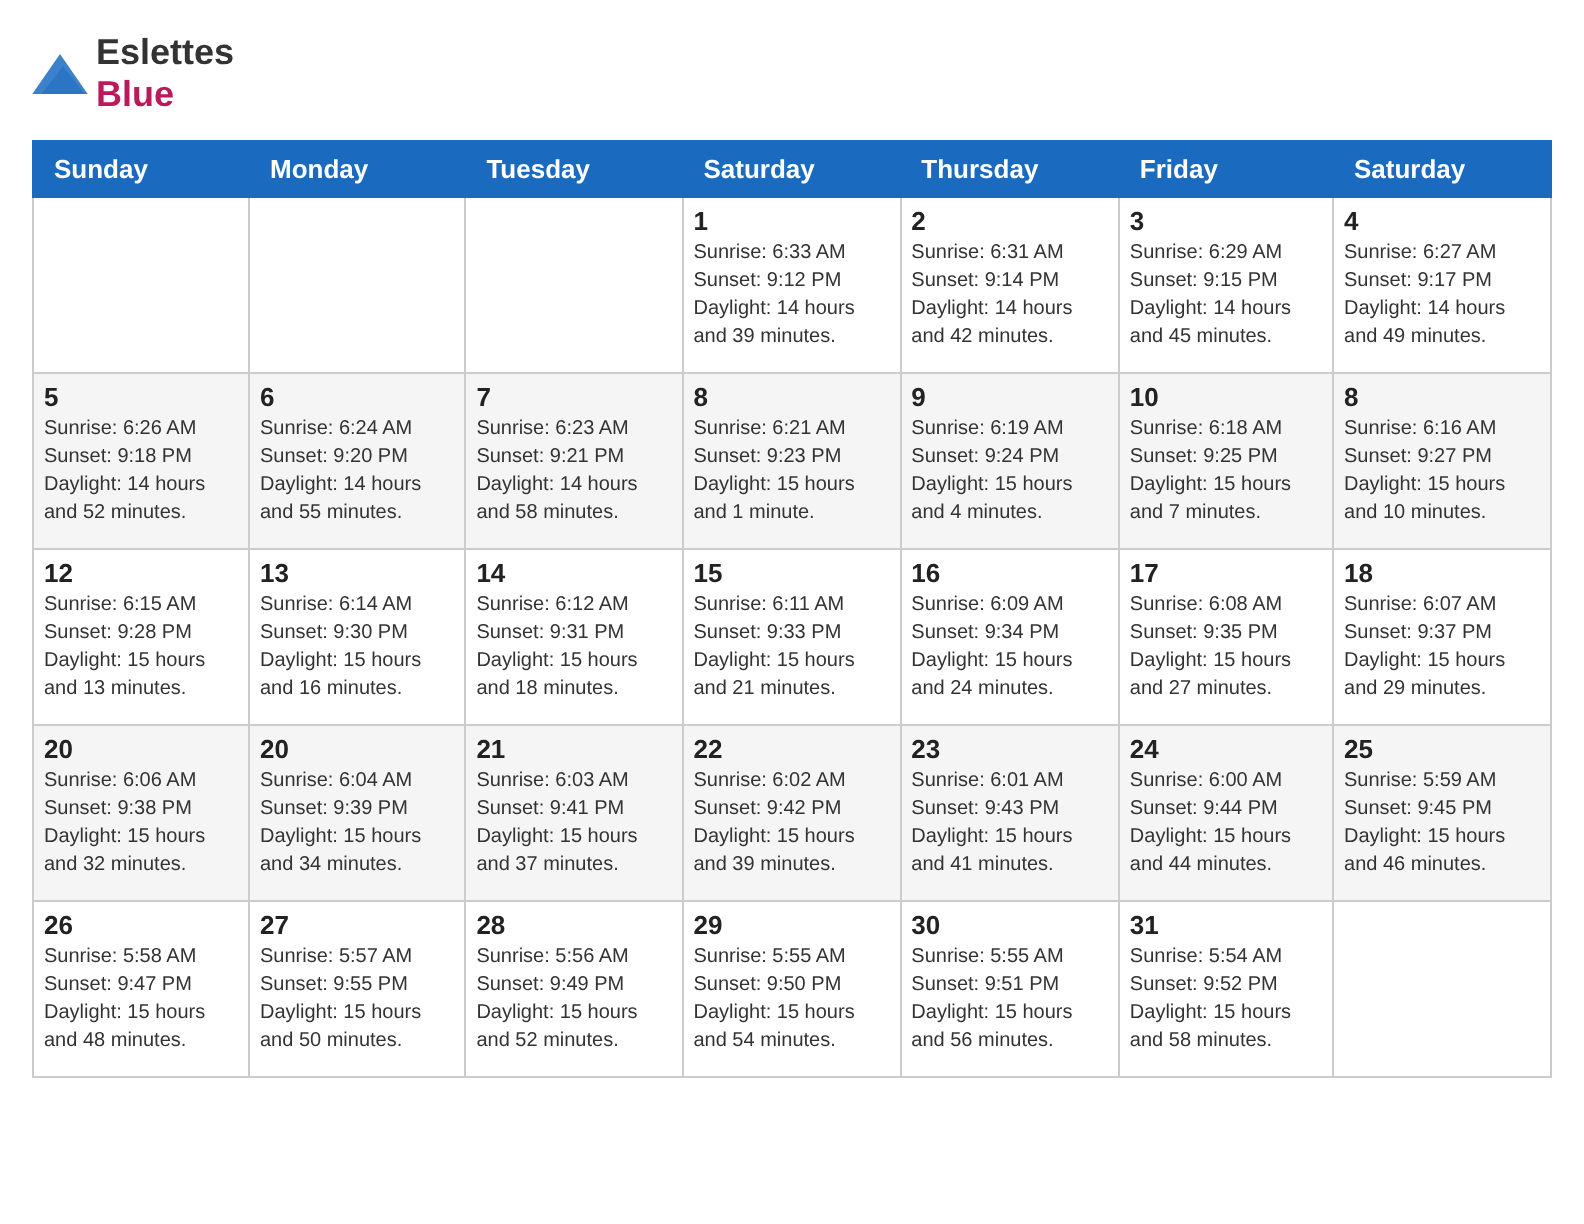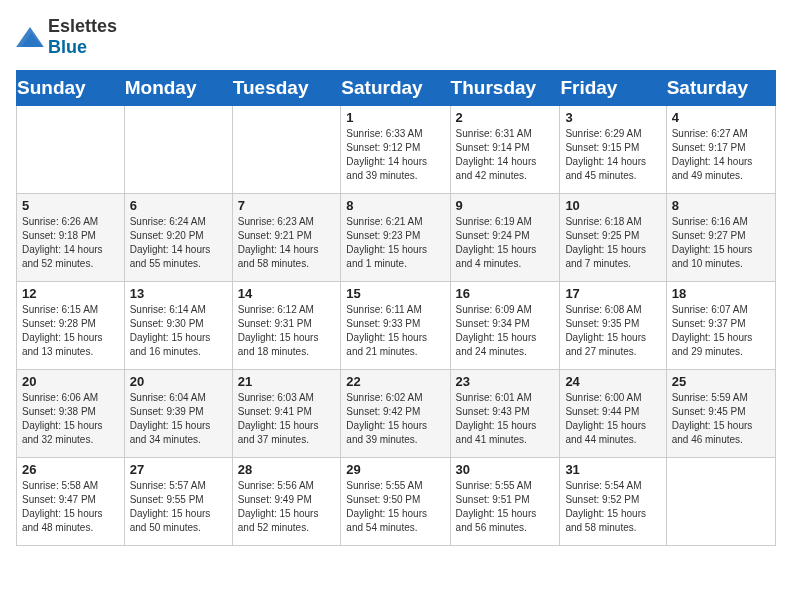--- a/index.html
+++ b/index.html
@@ -22,21 +22,21 @@
       gap: 4px;
     }
     .logo-text-general {
       font-size: 18px;
       font-weight: bold;
       color: #333;
     }
     .logo-text-blue {
       font-size: 18px;
       font-weight: bold;
-      color: #0369a1;
+      color: #be185d;
     }
     .logo-icon {
       width: 28px;
       height: 20px;
     }
     .title-block {
       text-align: right;
     }
     .title-month {
       font-size: 32px;
@@ -48,23 +48,23 @@
       color: #444;
     }
     table {
       width: 100%;
       border-collapse: collapse;
       font-size: 11px;
     }
     thead th {
       background-color: #1a6bbf;
       color: #fff;
-      padding: 6px 0;
+      padding: 6px 10px;
       text-align: left;
-      font-size: 19px;
+      font-size: 13px;
       font-weight: bold;
       border: 1px solid #1a6bbf;
     }
     tbody td {
       border: 1px solid #ccc;
       vertical-align: top;
       padding: 4px 5px;
       width: 113px;
       min-height: 80px;
       height: 88px;

